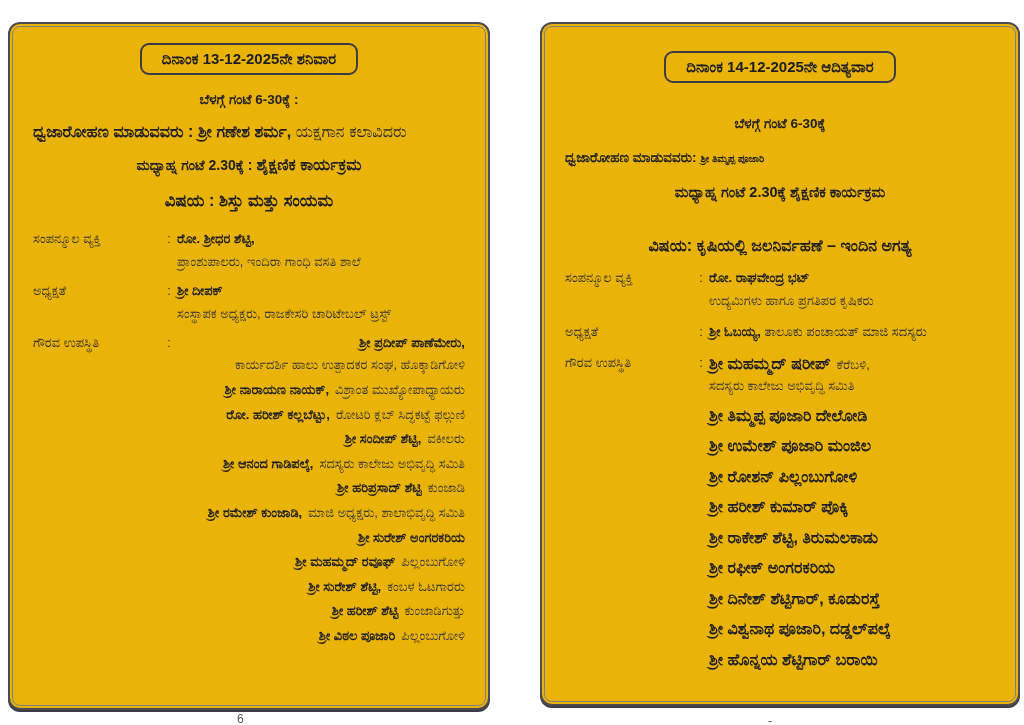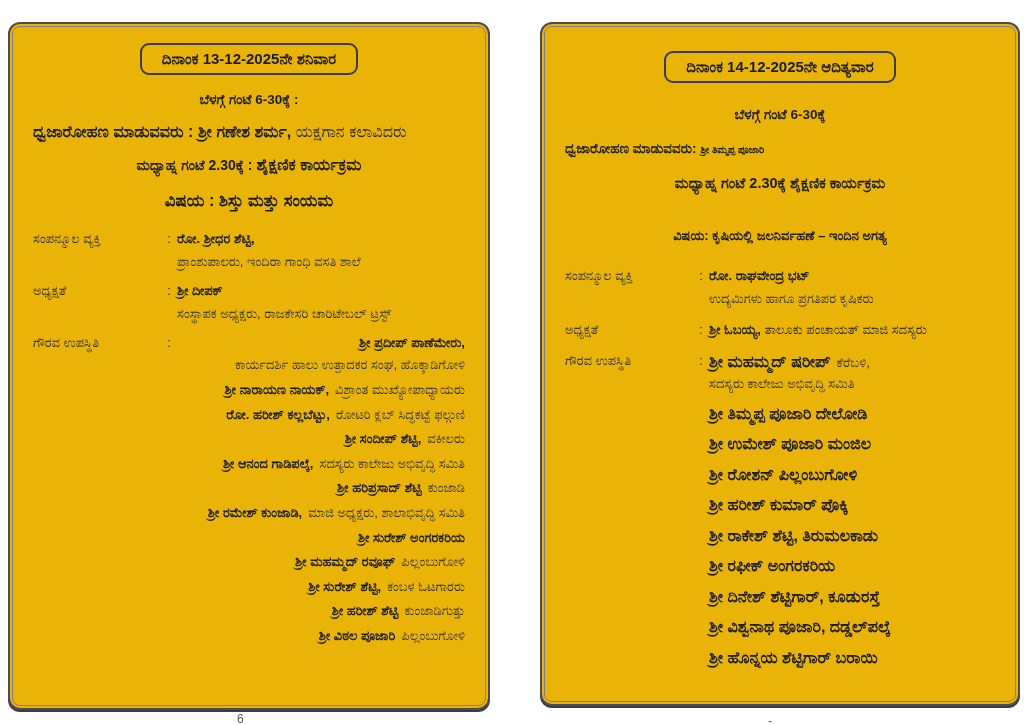--- a/index.html
+++ b/index.html
@@ -33,26 +33,26 @@
   .p-left .flag { margin-bottom:15px; }
   .p-left .afternoon { margin-bottom:17px; }
   .p-left .topic { margin-bottom:21px; }
   .p-left .row { margin-bottom:13px; }
   .p-left .guest { margin-bottom:8.6px;text-align:right; }
   .p-left .guest .sub { margin:6px 0 9px 0; }
 
   
   .p-right .content { padding-top:20px; }
   .p-right .date-wrap { margin-top:4px; }
-  .p-right .morning { margin:24px 0 18px 0; text-align:center; }
+  .p-right .morning { margin:33px 0 18px 0; text-align:center; }
   .p-right .flag { margin-bottom:18px; font-size:13.5px; }
   .p-right .flag .name { font-size:10px; }
   .p-right .afternoon { margin-bottom:36px; font-size:14.5px; }
   .p-right .afternoon .title { font-size:14.5px; }
-  .p-right .topic { margin-bottom:24px; font-size:13px; }
+  .p-right .topic { margin-bottom:15px; font-size:16px; }
   .p-right .row { margin-bottom:15px; font-size:13px; }
   .p-right .guest { margin-bottom:12.5px; }
   .p-right .guest .sub { margin:5px 0 12px 0; }
   .p-right .guest .bold { font-size:16px; }
 </style>
 </head>
 <body>
 
 <div class="sheet p-left" style="left:8px; top:22px; width:482px; height:688px;">
   <div class="inner">

